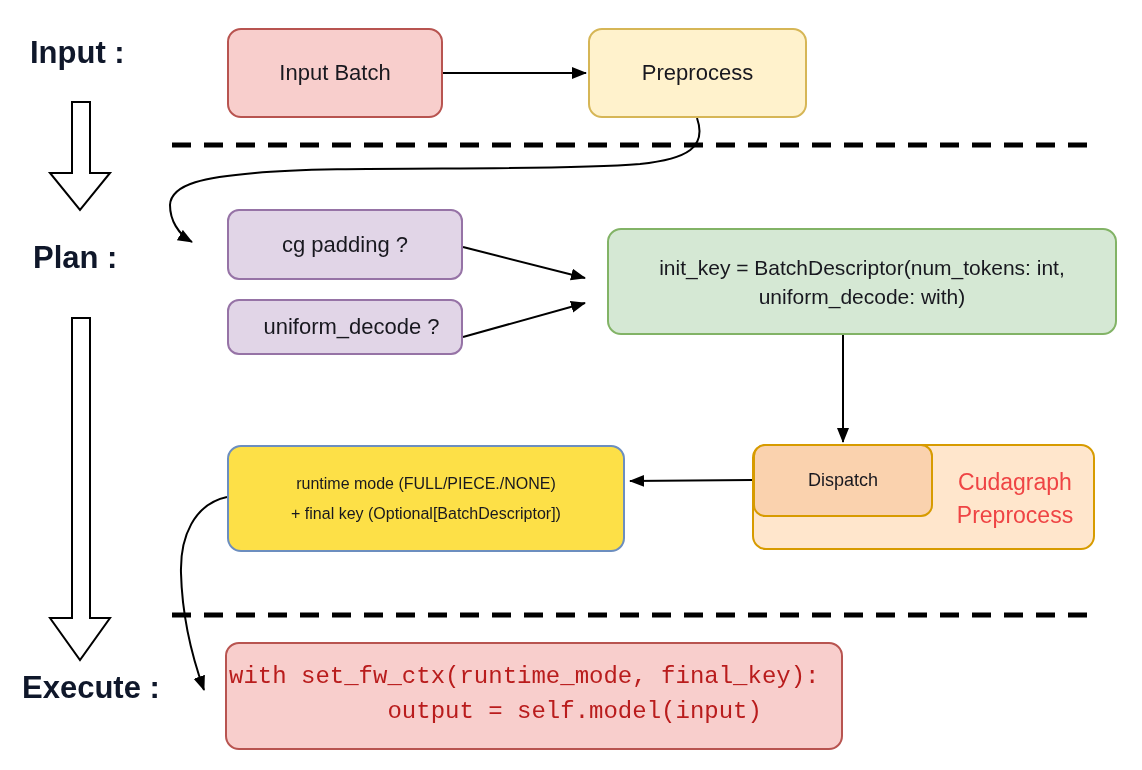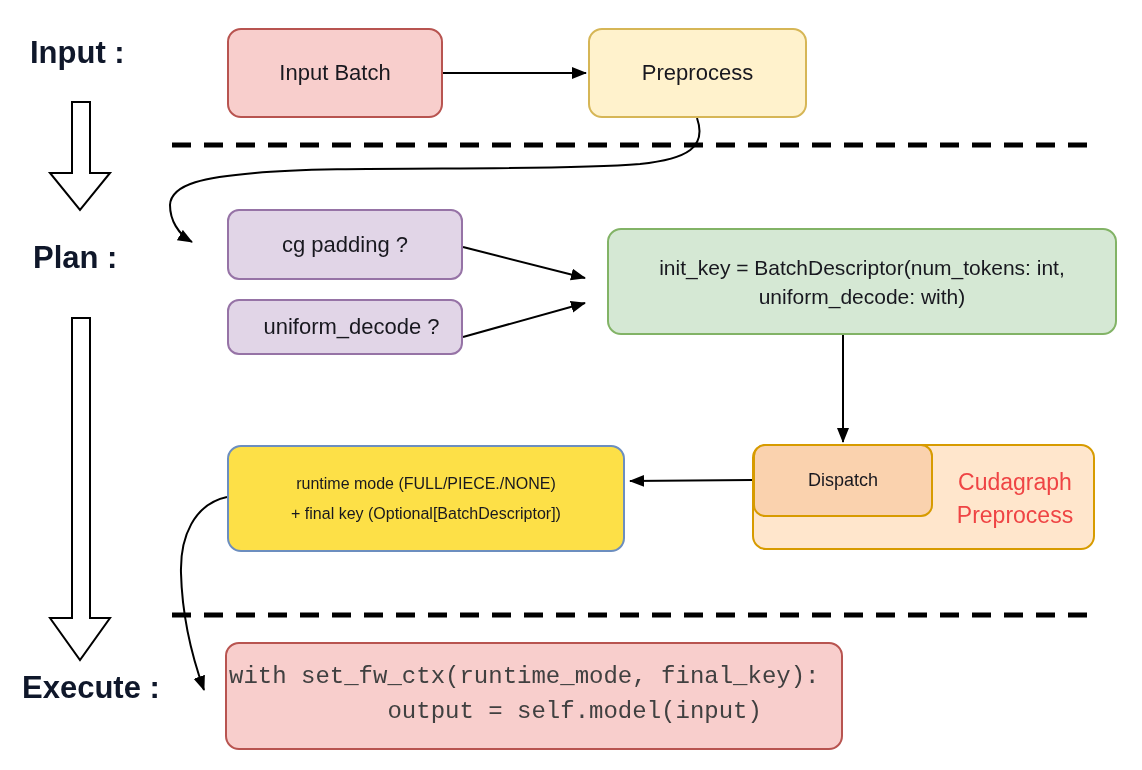--- a/index.html
+++ b/index.html
@@ -47,21 +47,21 @@
   #node-dispatch { left:753px; top:444px; width:180px; height:73px;
     background:#fad2ae; border-color:#d79b00; font-size:18px; border-radius:12px; }
   #dispatcher-label { position:absolute; left:933px; top:466px; width:164px;
     text-align:center; font-size:23px; line-height:33px; color:#ef4444; }
 
   #node-execute-code { left:225px; top:642px; width:618px; height:108px;
     background:#f8cecc; border-color:#b85450; align-items:flex-start; justify-content:flex-start; }
   #node-execute-code pre {
     margin:0; padding:15px 0 0 2px;
     font-family:"Liberation Mono", monospace;
-    font-size:24px; line-height:35px; color:#404040; white-space:pre;
+    font-size:24px; line-height:35px; color:#b91c1c; white-space:pre;
   }
 </style>
 </head>
 <body>
 
 <svg class="connector-layer" viewBox="0 0 1142 770" xmlns="http://www.w3.org/2000/svg">
   <defs>
     <marker id="arrowhead" markerUnits="userSpaceOnUse" markerWidth="18" markerHeight="14" refX="14" refY="6" orient="auto">
       <path d="M0,0 L15,6 L0,12 Z" fill="#000"></path>
     </marker>

